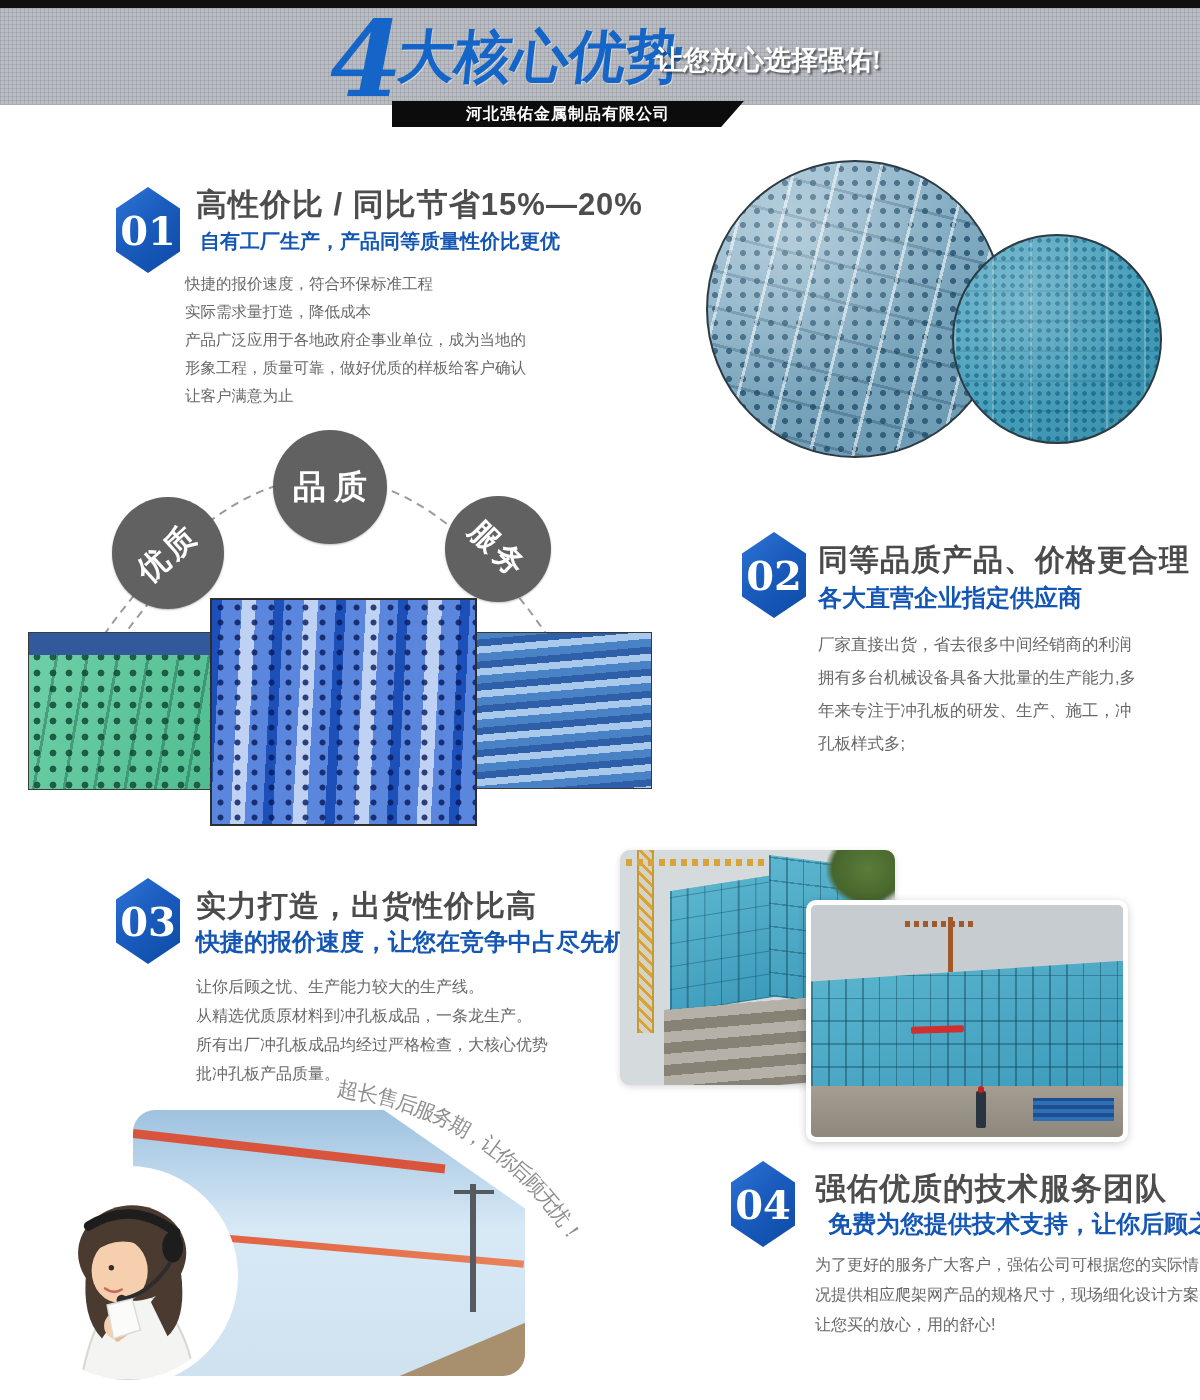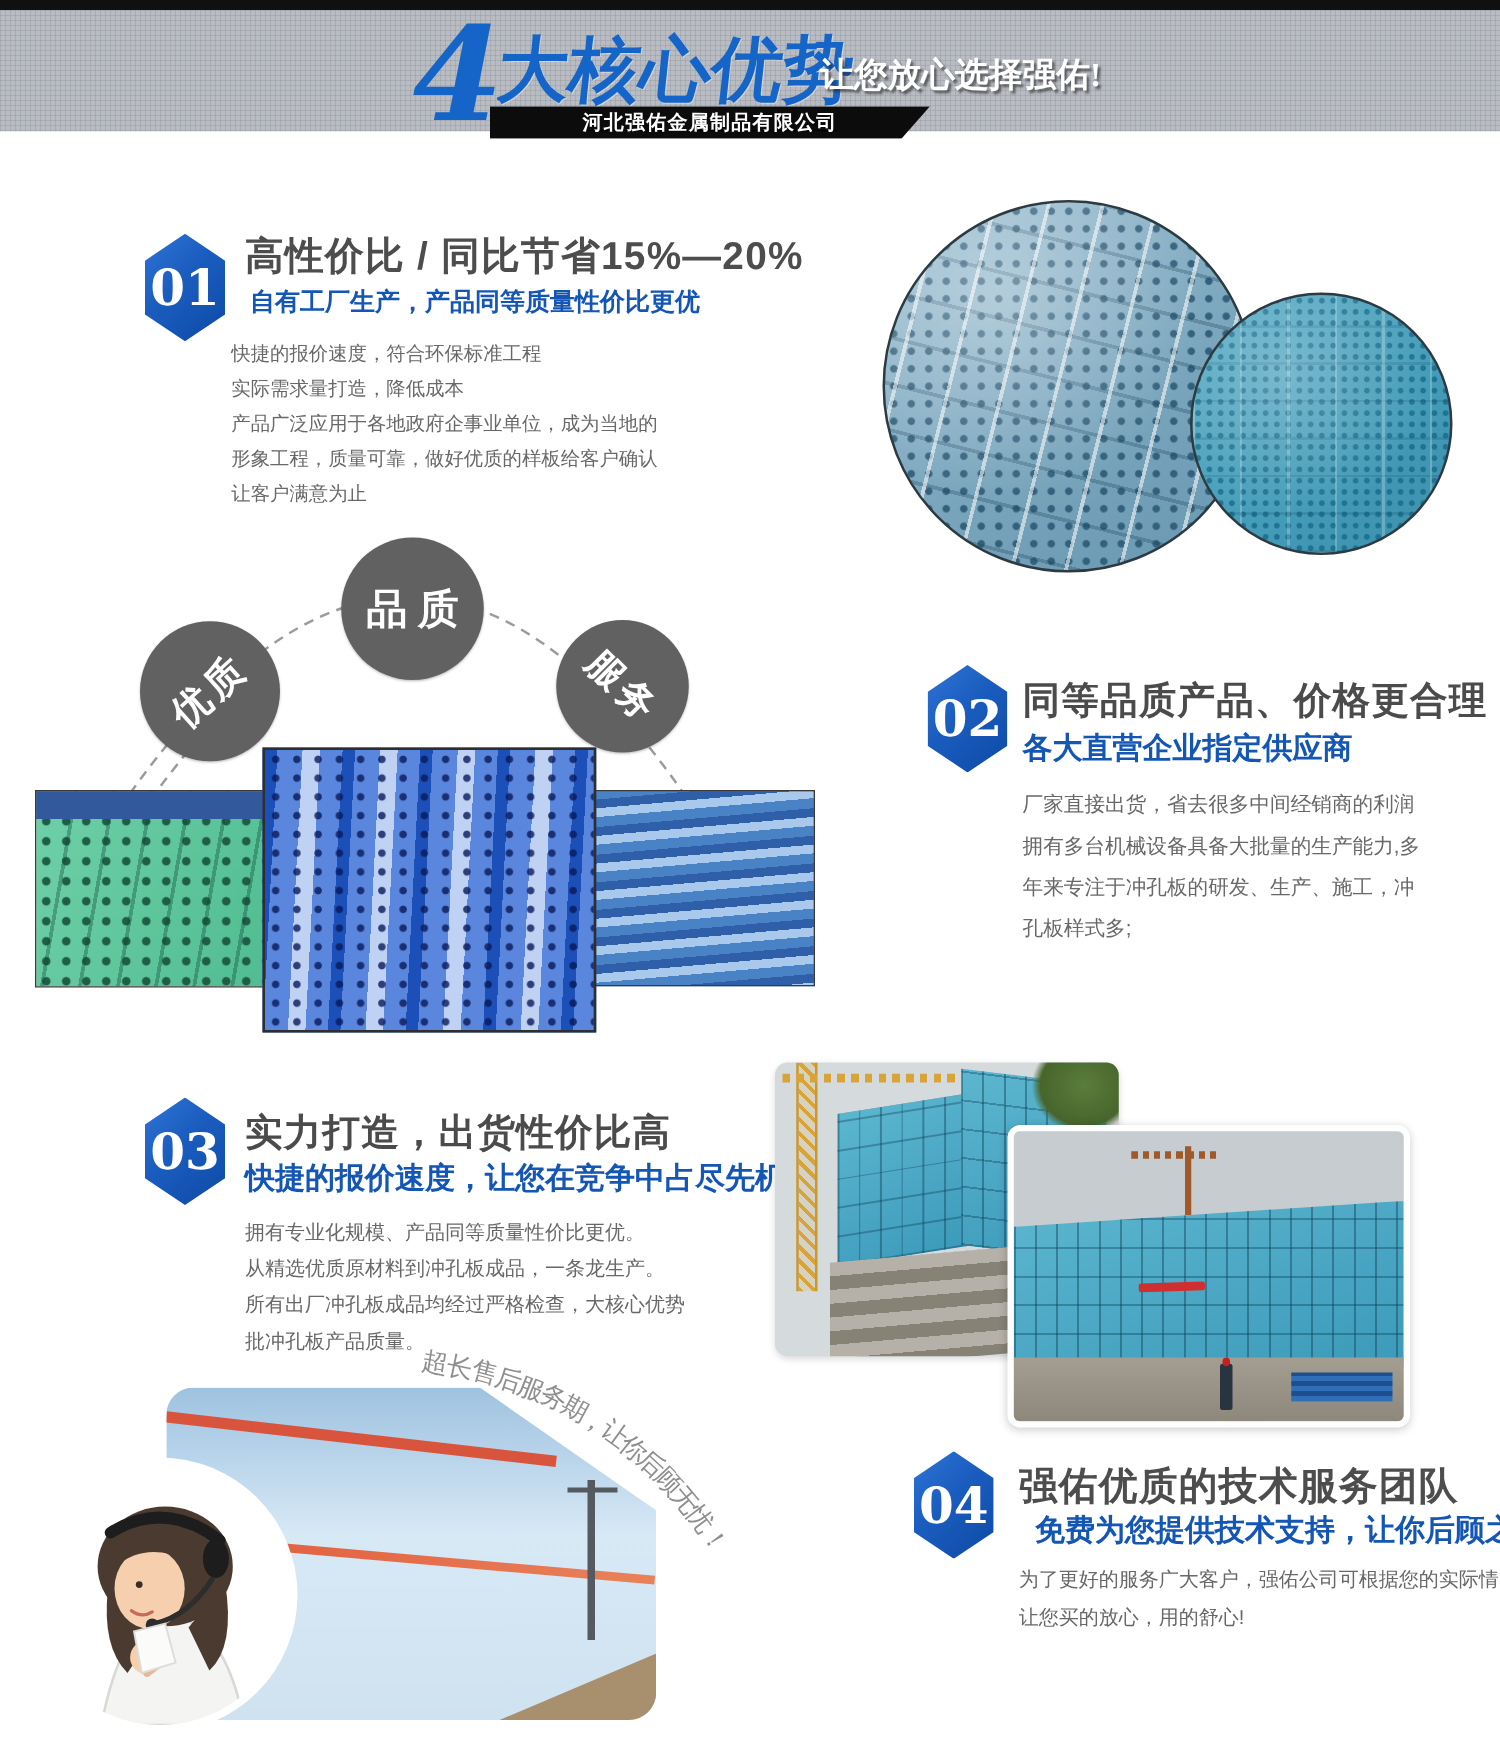--- a/index.html
+++ b/index.html
@@ -14,21 +14,21 @@
     background-image:linear-gradient(rgba(140,144,150,.35) 1px,transparent 1px),
                      linear-gradient(90deg,rgba(140,144,150,.35) 1px,transparent 1px);
     background-size:4px 4px;}
   .big-four{left:330px;top:2px;font-family:"DejaVu Serif","Liberation Serif",serif;
     font-size:104px;font-weight:bold;font-style:italic;color:#1565c8;line-height:100px;}
   .hdr-title{left:398px;top:18px;font-family:"Liberation Serif","DejaVu Serif",serif;
     font-size:57px;font-weight:bold;color:#1565c8;transform:skewX(-6deg);line-height:62px;
     text-shadow:1px 1px 0 rgba(255,255,255,.4);}
   .hdr-tagline{left:656px;top:34px;font-family:"Liberation Serif","DejaVu Serif",serif;
     font-size:27px;font-weight:bold;color:#ffffff;text-shadow:2px 2px 2px rgba(40,40,40,.65);}
-  .hdr-banner{left:392px;top:77px;width:352px;height:26px;background:#0c0c0c;
+  .hdr-banner{left:392px;top:93px;width:352px;height:26px;background:#0c0c0c;
     clip-path:polygon(0 0,100% 0,93.5% 100%,0 100%);display:flex;align-items:center;justify-content:center;text-decoration:underline;}
   .hdr-banner span{color:#ffffff;font-size:16px;font-weight:bold;letter-spacing:1px;}
 
   
   .hex{width:64px;height:86px;background:linear-gradient(135deg,#2d74d6 0%,#1a5cbe 45%,#0d4aa4 100%);
     clip-path:polygon(50% 0,100% 25%,100% 75%,50% 100%,0 75%,0 25%);
     display:flex;align-items:center;justify-content:center;}
   .hex span{color:#fff;font-family:"DejaVu Serif","Liberation Serif",serif;font-size:40px;font-weight:bold;}
   .sec-title-sans{font-size:31px;font-weight:bold;color:#4d4d4d;letter-spacing:1px;}
   .sec-title-serif{font-family:"Liberation Serif","DejaVu Serif",serif;font-size:30px;font-weight:bold;color:#4b4b4b;letter-spacing:1px;}
@@ -160,21 +160,21 @@
     <div class="nowrap">年来专注于冲孔板的研发、生产、施工，冲</div>
     <div class="nowrap">孔板样式多;</div>
   </div>
 
   <div class="abs hex" style="left:116px;top:878px;">
     <span>03</span>
   </div>
   <div class="abs sec-title-serif nowrap" style="left:196px;top:886px;">实力打造，出货性价比高</div>
   <div class="abs sec-sub nowrap" style="left:196px;top:926px;font-size:24px;">快捷的报价速度，让您在竞争中占尽先机</div>
   <div class="abs body-text b3" style="left:196px;top:972px;">
-    <div class="nowrap">拥有专业化规模、产品同等质量性价比更优。</div>
+    <div class="nowrap">让你后顾之忧、生产能力较大的生产线。</div>
     <div class="nowrap">从精选优质原材料到冲孔板成品，一条龙生产。</div>
     <div class="nowrap">所有出厂冲孔板成品均经过严格检查，大核心优势</div>
     <div class="nowrap">批冲孔板产品质量。</div>
   </div>
 
   <div class="abs photo-frame" style="left:620px;top:850px;width:275px;height:235px;background:#d5dadd;box-shadow:0 2px 6px rgba(0,0,0,.15);">
     <div class="abs" style="left:6%;top:0;width:5%;height:78%;background:repeating-linear-gradient(45deg,#d8a437 0 3px,rgba(216,164,55,.15) 3px 8px);border-left:2px solid #c9992f;border-right:2px solid #c9992f;"></div>
     <div class="abs" style="left:2%;top:4%;width:52%;height:3%;background:repeating-linear-gradient(90deg,#d8a437 0 6px,transparent 6px 11px);"></div>
     <div class="abs grid-teal" style="left:18%;top:14%;width:38%;height:52%;transform:skewY(-9deg);"></div>
     <div class="abs grid-teal" style="left:54%;top:5%;width:42%;height:60%;transform:skewY(7deg);"></div>
@@ -240,16 +240,17 @@
     </svg>
   </div>
 
   <div class="abs hex" style="left:731px;top:1161px;">
     <span>04</span>
   </div>
   <div class="abs sec-title-sans nowrap" style="left:815px;top:1168px;">强佑优质的技术服务团队</div>
   <div class="abs sec-sub nowrap" style="left:828px;top:1208px;font-size:24px;">免费为您提供技术支持，让你后顾之忧</div>
   <div class="abs body-text b4" style="left:815px;top:1250px;">
     <div class="nowrap">为了更好的服务广大客户，强佑公司可根据您的实际情</div>
+    <div class="nowrap">况提供相应爬架网产品的规格尺寸，现场细化设计方案</div>
     <div class="nowrap">让您买的放心，用的舒心!</div>
   </div>
 
 </div>
 
 </body></html>

